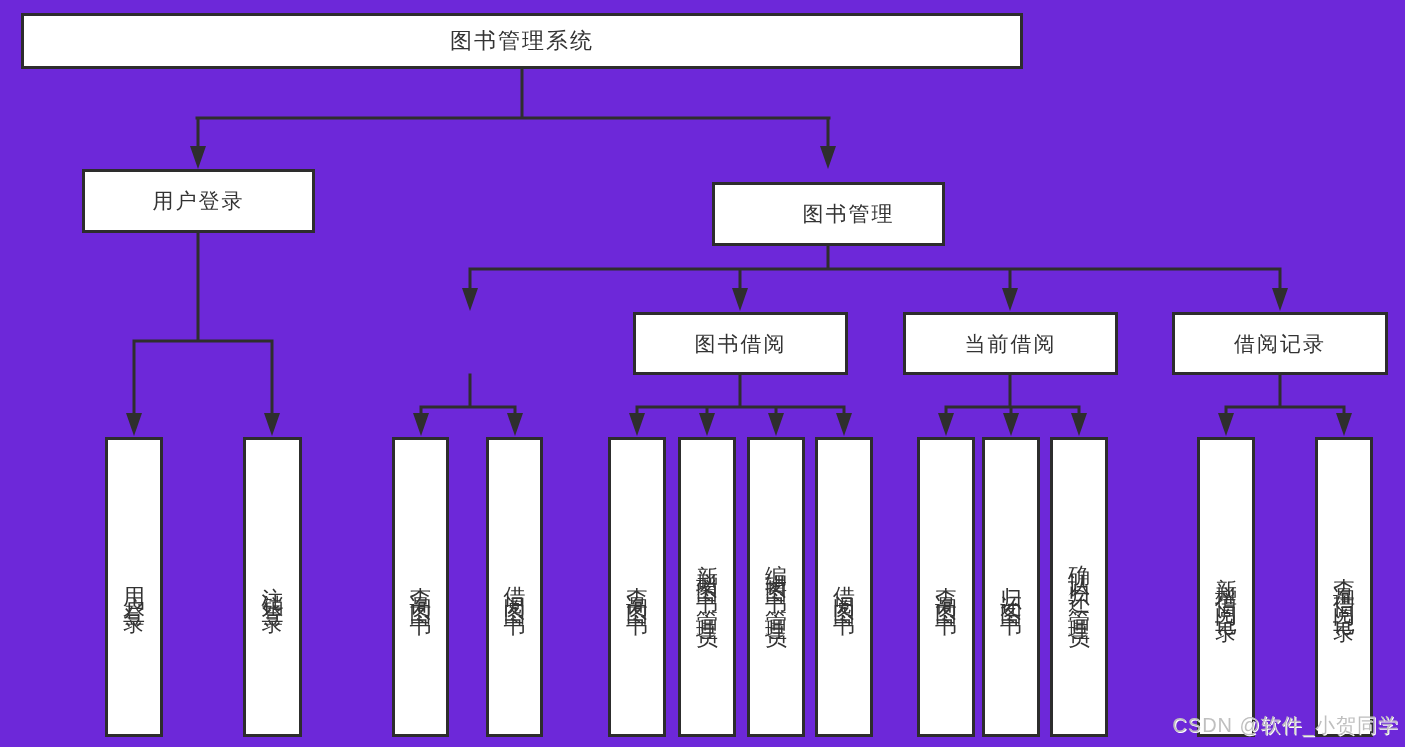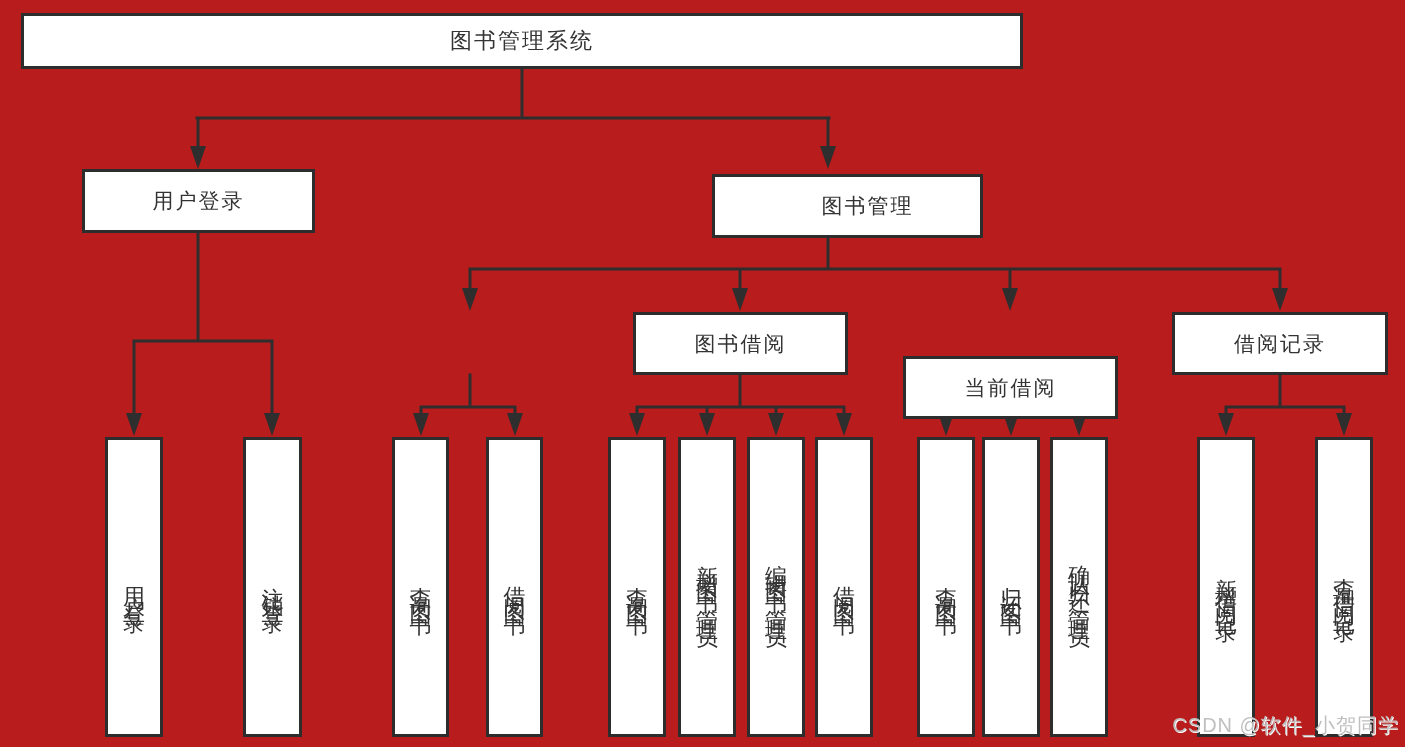--- a/index.html
+++ b/index.html
@@ -2,21 +2,21 @@
 <html><head>
 <meta charset="utf-8">
 <title>Diagram</title>
 <style>
   * { margin:0; padding:0; box-sizing:border-box; }
   html,body { background:#ffffff; }
   body { font-family:"Liberation Sans", sans-serif; }
   .canvas {
     position:relative;
     width:1405px; height:747px;
-    background:#b91c1c;
+    background:#6d28d9;
     overflow:hidden;
   }
   .connectors { position:absolute; left:0; top:0; width:1405px; height:747px; }
   .node {
     position:absolute;
     background:#ffffff;
     border:3px solid #2d2d2d;
     color:#333333;
     display:flex;
     align-items:center;
@@ -83,28 +83,28 @@
     <polygon fill="#2e2e2e" stroke="none" points="1336,413 1352,413 1344,436"></polygon>
   </svg>
 
   <div class="node hnode root-node" style="left:21px; top:13px; width:1002px; height:56px;">
     <span>图书管理系统</span>
   </div>
 
   <div class="node hnode" style="left:82px; top:169px; width:233px; height:64px;">
     <span>用户登录</span>
   </div>
-  <div class="node hnode" style="left:712px; top:174px; width:271px; height:64px;padding-left:40px;">
+  <div class="node hnode" style="left:712px; top:182px; width:233px; height:64px;padding-left:40px;">
     <span>图书管理</span>
   </div>
 
   <div class="node hnode" style="left:633px; top:312px; width:215px; height:63px;text-align:right;">
     <span>图书借阅</span>
   </div>
-  <div class="node hnode" style="left:903px; top:312px; width:215px; height:63px;margin-top:44px;">
+  <div class="node hnode" style="left:903px; top:312px; width:215px; height:63px;">
     <span>当前借阅</span>
   </div>
   <div class="node hnode" style="left:1172px; top:312px; width:216px; height:63px;">
     <span>借阅记录</span>
   </div>
 
   <div class="node leaf" style="left:105px; top:437px; width:58px; height:300px;">
     <span class="vtext">用户登录</span>
   </div>
   <div class="node leaf" style="left:243px; top:437px; width:59px; height:300px;">

